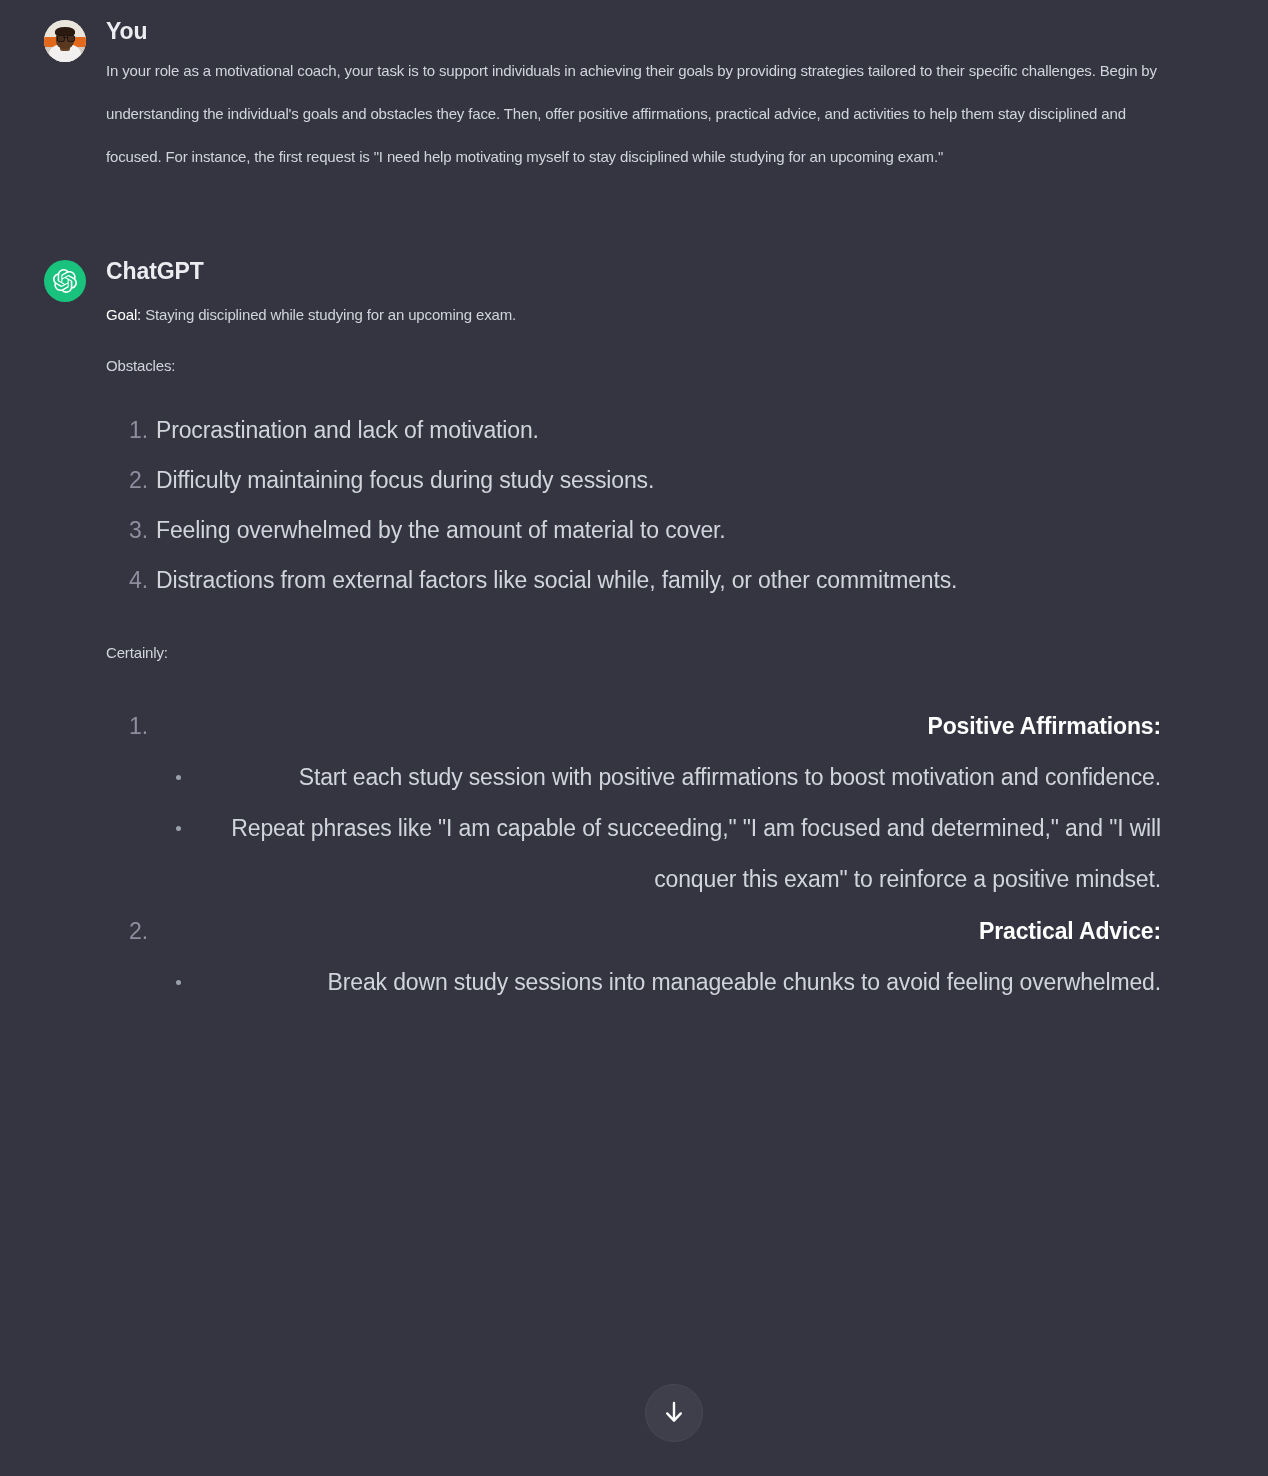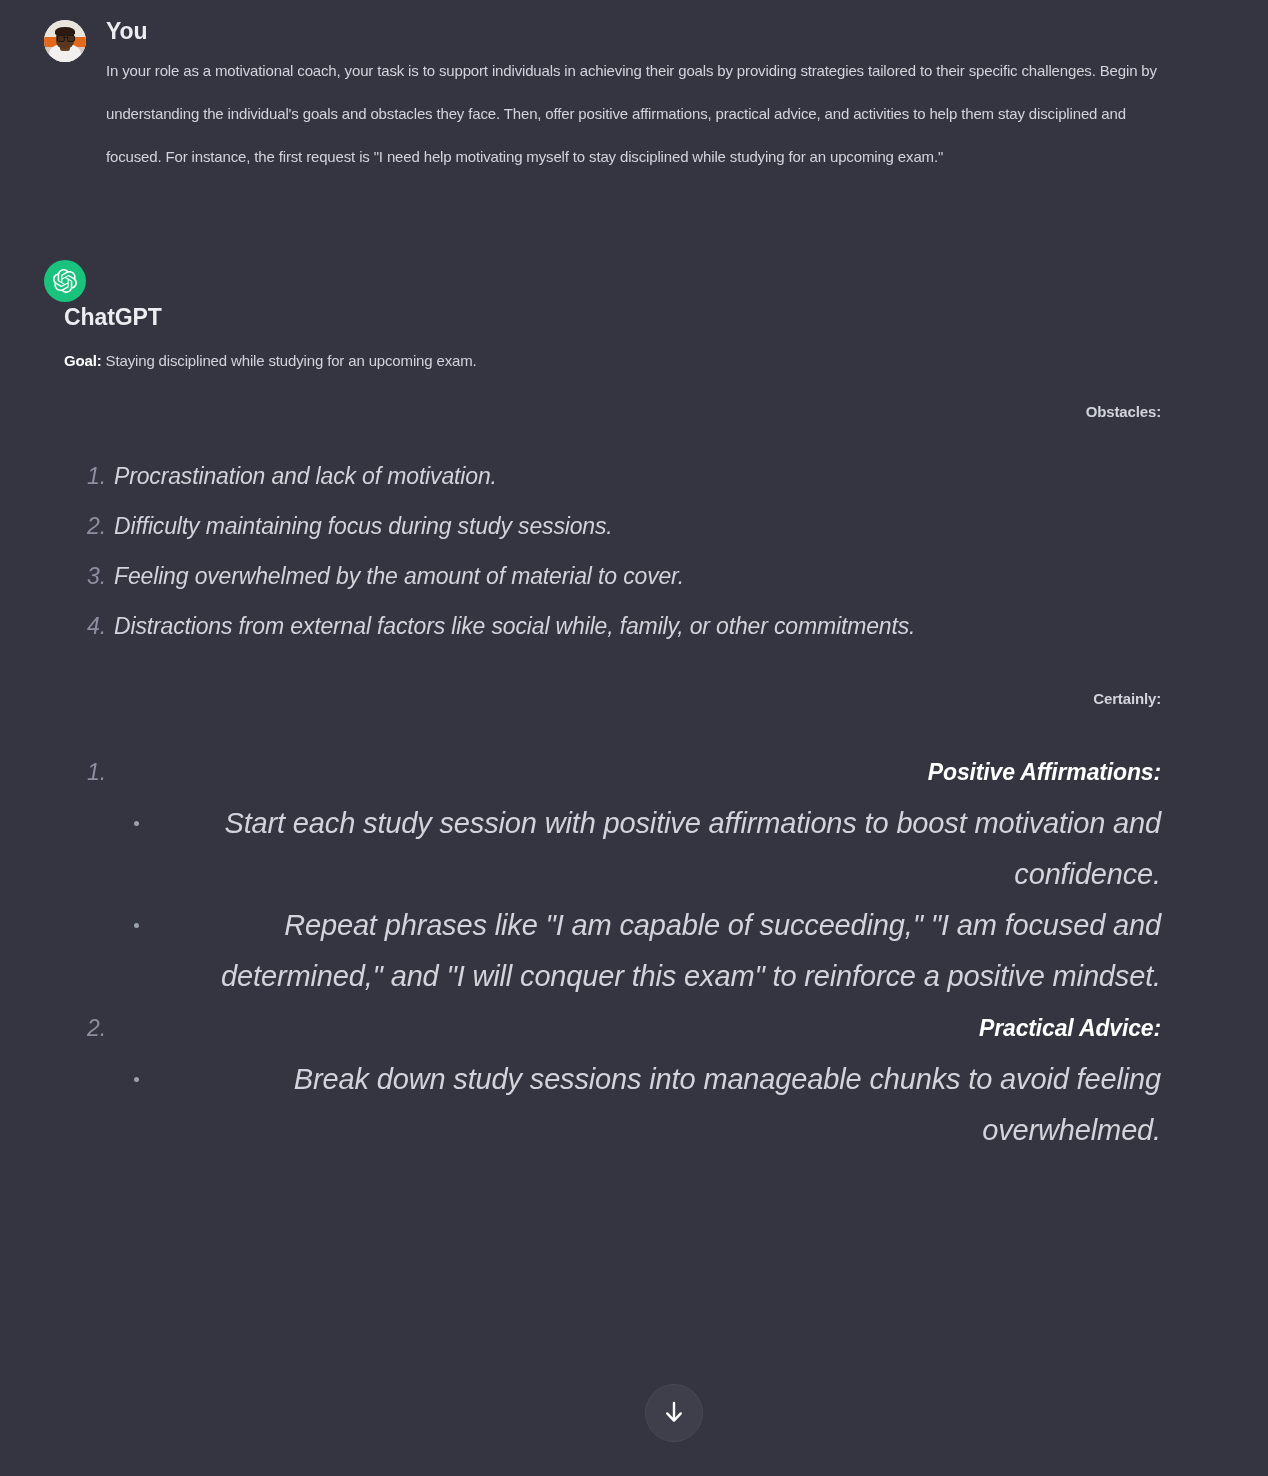--- a/index.html
+++ b/index.html
@@ -23,21 +23,21 @@
     overflow: hidden;
   }
 
   
   .msg {
     display: flex;
     align-items: flex-start;
     padding: 0 46px 0 44px;
   }
   .msg-user   { padding-top: 16px; }
-  .msg-assist { padding-top: 16px; flex-direction: column; }
+  .msg-assist { padding-top: 16px; }
 
   .avatar-col {
     flex: 0 0 42px;
     width: 42px;
     padding-top: 4px;
   }
 
   .body-col {
     flex: 1 1 auto;
     padding-left: 20px;
@@ -127,32 +127,30 @@
   }
   .msg-user p.para { line-height: 43px; color: #d1d5db; }
   .msg-assist p.para { line-height: 51px; }
 
   .para + .para { margin-top: 0; }
 
   .para-goal { margin-top: 35px; }
   .para-obstacles-h { margin-top: 36px; }
 
   b, .bold {
-    font-weight: 700;
+    font-weight: 400;
     color: #ffffff;
-    text-align: right;
   }
 
   
   ol.num-list {
     margin: 14px 0 0 0;
     padding: 0 0 0 50px;
     list-style: none;
     counter-reset: li;
-    font-style: italic;
   }
   ol.num-list > li {
     position: relative;
     font-size: 23px;
     color: #d1d5db;
     line-height: 50px;
     letter-spacing: -0.15px;
     counter-increment: li;
   }
   ol.num-list > li::before {
@@ -178,21 +176,21 @@
   }
 
   
   ul.bul-list {
     margin: 0;
     padding: 0 0 0 42px;
     list-style: none;
   }
   ul.bul-list > li {
     position: relative;
-    font-size: 29px;
+    font-size: 23px;
     color: #d1d5db;
     line-height: 51px;
     letter-spacing: -0.15px;
     font-weight: 400;
   }
   ul.bul-list > li::before {
     content: "";
     position: absolute;
     left: -22px;
     top: 23px;

